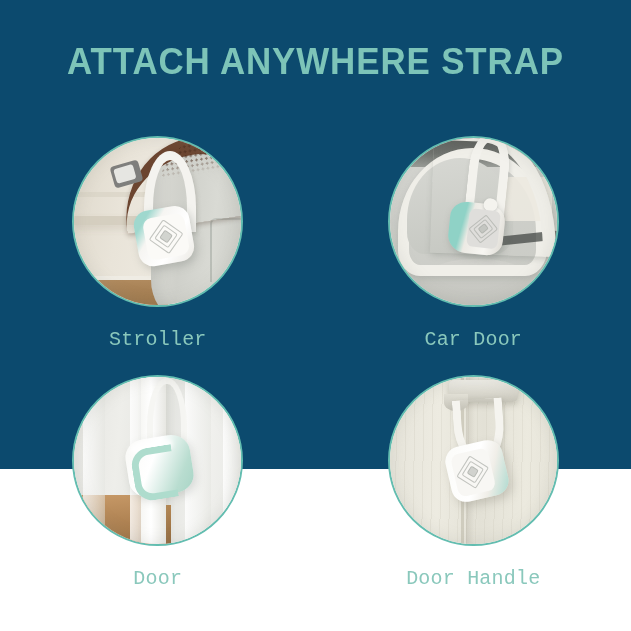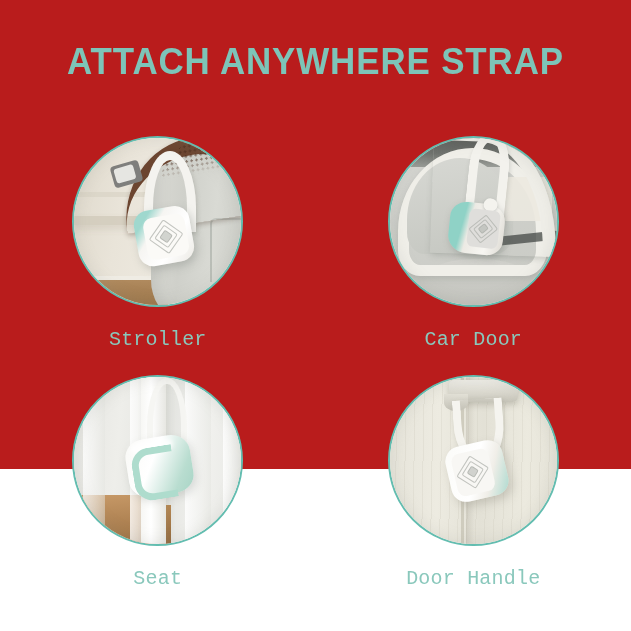--- a/index.html
+++ b/index.html
@@ -10,21 +10,21 @@
     width: 631px;
     height: 631px;
     background: #ffffff;
     font-family: "Liberation Sans", sans-serif;
     overflow: hidden;
   }
   .page {
     position: relative;
     width: 631px;
     height: 469px;
-    background: #b91c1c;
+    background: #0c4a6e;
   }
 
   
   .title {
     position: absolute;
     top: 41px;
     left: 0;
     width: 631px;
     text-align: center;
     font-family: "Liberation Sans", sans-serif;
@@ -447,21 +447,21 @@
           <div class="s3-slat d"></div>
           <div class="s3-post"></div>
           <div class="s3-strap"></div>
           <div class="s3-device">
             <div class="s3-dev-hl"></div>
             <div class="s3-dev-notch"></div>
           </div>
         </div>
         <div class="vignette"></div>
       </div>
-      <div class="caption">Seat</div>
+      <div class="caption">Door</div>
     </div>
 
     <div class="cell">
       <div class="photo-circle">
         <div class="scene">
           <div class="s4-bg"></div>
           <div class="s4-grain"></div>
           <div class="s4-gap"></div>
           <div class="s4-doorshadow"></div>
           <div class="s4-handle"></div>

